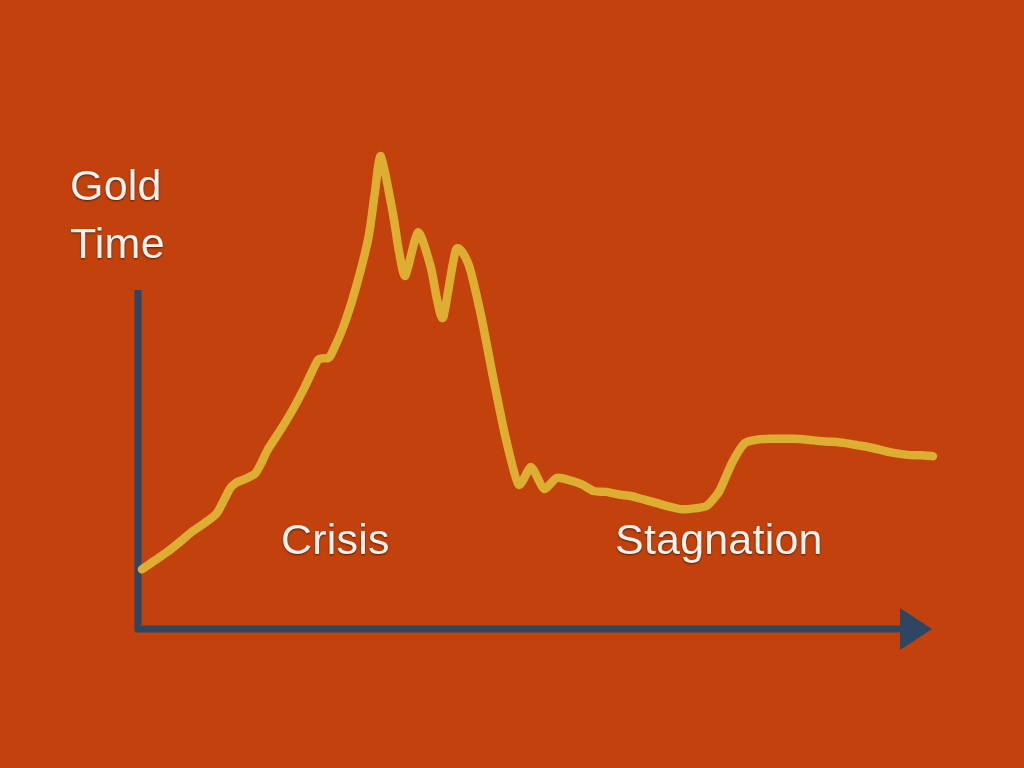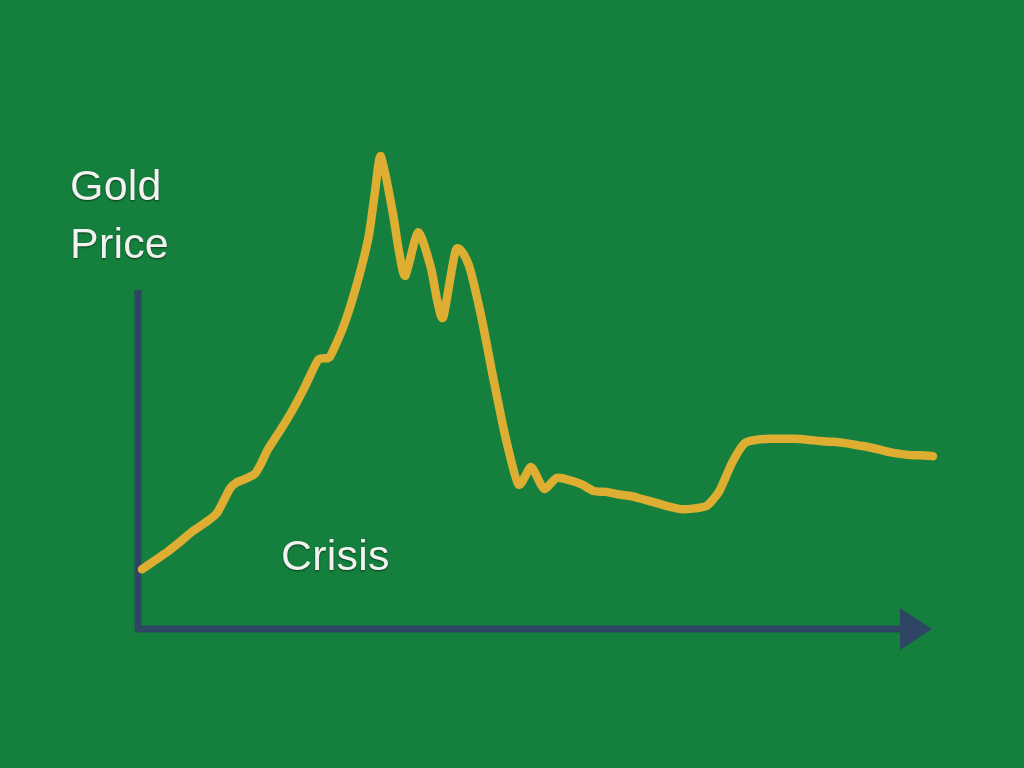--- a/index.html
+++ b/index.html
@@ -10,21 +10,21 @@
   body {
     width: 1024px;
     height: 768px;
     overflow: hidden;
     font-family: "Liberation Sans", sans-serif;
   }
   #stage {
     position: relative;
     width: 1024px;
     height: 768px;
-    background: #15803d;
+    background: #c2410c;
   }
   #chart-svg {
     position: absolute;
     left: 0;
     top: 0;
     width: 1024px;
     height: 768px;
     display: block;
   }
   .label {
@@ -44,21 +44,20 @@
   }
   #x-axis-label {
     left: 463px;
     top: 652px;
     font-size: 43px;
   }
   #annotation-crisis {
     left: 281px;
     top: 515px;
     font-size: 43px;
-    margin-top: 16px;
   }
   #annotation-stagnation {
     left: 615px;
     top: 515px;
     font-size: 43px;
   }
 </style>
 </head>
 <body>
 
@@ -69,19 +68,20 @@
       <line x1="138" y1="290" x2="138" y2="630" stroke="#2e4663" stroke-width="7" stroke-linecap="butt"></line>
       <line x1="135" y1="629" x2="906" y2="629" stroke="#2e4663" stroke-width="7" stroke-linecap="butt"></line>
       <polygon points="900,608 932,629 900,650" fill="#2e4663"></polygon>
     </g>
 
     <g>
       <path id="series-gold-price" fill="none" stroke="#ddae32" stroke-width="8.5" stroke-linecap="round" stroke-linejoin="round" d="M 142.00 569.30 C 143.42 568.33, 151.82 562.55, 154.66 560.60 C 157.49 558.65, 164.48 553.99, 167.31 551.90 C 170.15 549.81, 177.22 544.14, 179.97 541.89 C 182.71 539.65, 189.09 533.98, 191.83 531.89 C 194.58 529.80, 201.65 525.33, 204.49 523.19 C 207.32 521.05, 214.31 516.60, 217.14 512.75 C 219.98 508.90, 227.59 492.24, 229.80 488.82 C 232.02 485.41, 235.50 483.27, 236.92 482.30 C 238.34 481.33, 240.42 481.10, 242.46 480.13 C 244.49 479.15, 252.99 475.55, 255.11 473.60 C 257.24 471.65, 260.02 465.40, 261.44 462.73 C 262.86 460.05, 265.64 453.33, 267.77 449.68 C 269.90 446.02, 277.68 434.48, 280.42 430.10 C 283.17 425.72, 289.54 415.40, 292.29 410.52 C 295.04 405.65, 302.11 392.20, 304.95 386.60 C 307.78 381.00, 315.48 363.67, 317.60 360.50 C 319.73 357.33, 322.51 358.81, 323.93 358.32 C 325.35 357.84, 328.13 359.56, 330.26 356.15 C 332.38 352.74, 340.08 335.43, 342.91 327.88 C 345.75 320.32, 352.74 298.71, 355.57 288.72 C 358.40 278.74, 366.10 249.17, 368.23 238.70 C 370.35 228.23, 373.14 204.46, 374.55 195.20 C 375.97 185.94, 378.84 154.10, 380.88 156.05 C 382.92 158.00, 390.71 201.88, 392.75 212.60 C 394.78 223.32, 397.66 244.69, 399.07 251.75 C 400.49 258.81, 403.28 277.87, 405.40 275.68 C 407.53 273.48, 415.22 233.15, 418.06 232.17 C 420.89 231.20, 428.59 259.42, 430.71 266.98 C 432.84 274.53, 435.63 294.00, 437.04 299.60 C 438.46 305.20, 441.24 322.60, 443.37 317.00 C 445.50 311.40, 453.19 255.42, 456.03 249.57 C 458.86 243.73, 465.85 257.25, 468.68 264.80 C 471.52 272.35, 478.59 304.33, 481.34 317.00 C 484.09 329.67, 490.46 364.26, 493.20 377.90 C 495.95 391.54, 503.03 426.86, 505.86 438.80 C 508.69 450.74, 515.68 481.31, 518.52 484.48 C 521.35 487.64, 528.34 466.59, 531.17 467.07 C 534.01 467.56, 540.99 487.61, 543.83 488.82 C 546.66 490.04, 553.65 478.92, 556.48 477.95 C 559.32 476.98, 566.31 479.39, 569.14 480.13 C 571.97 480.86, 579.05 483.26, 581.80 484.48 C 584.54 485.69, 590.91 490.17, 593.66 491.00 C 596.41 491.83, 603.48 491.48, 606.32 491.87 C 609.15 492.26, 616.14 493.99, 618.97 494.48 C 621.81 494.97, 628.79 495.64, 631.63 496.22 C 634.46 496.80, 641.45 498.92, 644.29 499.70 C 647.12 500.48, 654.11 502.40, 656.94 503.18 C 659.78 503.96, 666.76 505.98, 669.60 506.66 C 672.43 507.34, 679.51 509.08, 682.25 509.27 C 685.00 509.46, 691.37 508.79, 694.12 508.40 C 696.86 508.01, 703.94 507.74, 706.77 505.79 C 709.61 503.84, 716.60 495.82, 719.43 491.00 C 722.26 486.18, 729.25 468.08, 732.09 462.73 C 734.92 457.37, 741.91 445.73, 744.74 443.15 C 747.58 440.57, 754.56 440.16, 757.40 439.67 C 760.23 439.18, 767.22 438.90, 770.05 438.80 C 772.89 438.70, 779.96 438.80, 782.71 438.80 C 785.46 438.80, 791.83 438.70, 794.57 438.80 C 797.32 438.90, 804.40 439.43, 807.23 439.67 C 810.07 439.91, 817.05 440.73, 819.89 440.98 C 822.72 441.22, 829.71 441.60, 832.54 441.85 C 835.38 442.09, 842.36 442.76, 845.20 443.15 C 848.03 443.54, 855.02 444.84, 857.86 445.33 C 860.69 445.81, 867.68 446.92, 870.51 447.50 C 873.35 448.08, 880.42 449.91, 883.17 450.55 C 885.91 451.18, 892.29 452.67, 895.03 453.16 C 897.78 453.64, 904.85 454.65, 907.69 454.89 C 910.52 455.14, 917.51 455.18, 920.34 455.33 C 923.18 455.48, 931.58 456.10, 933.00 456.20"></path>
     </g>
   </svg>
 
-  <div class="label" id="y-axis-label"><span>Gold</span><br><span>Price</span></div>
+  <div class="label" id="y-axis-label"><span>Gold</span><br><span>Time</span></div>
 
 
   <div class="label" id="annotation-crisis">Crisis</div>
 
+  <div class="label" id="annotation-stagnation">Stagnation</div>
 
 </div>
 
 </body></html>

